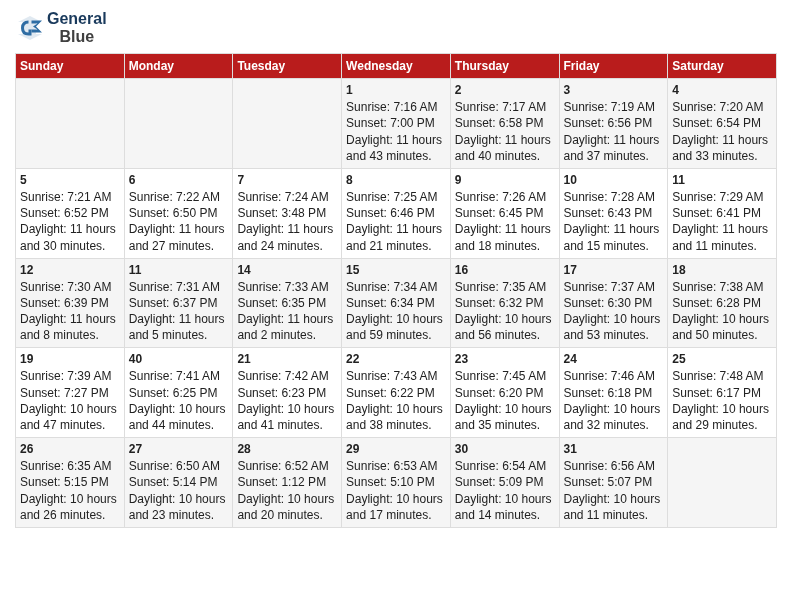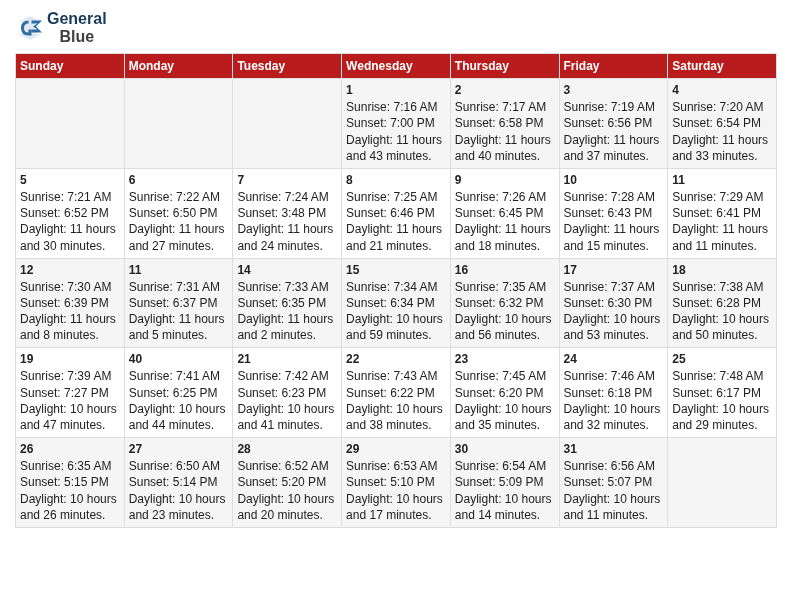--- a/index.html
+++ b/index.html
@@ -316,21 +316,21 @@
           <td>
             <span class="day-number">27</span>
             <div class="day-info">Sunrise: 6:50 AM
 Sunset: 5:14 PM
 Daylight: 10 hours
 and 23 minutes.</div>
           </td>
           <td>
             <span class="day-number">28</span>
             <div class="day-info">Sunrise: 6:52 AM
-Sunset: 5:20 PM
+Sunset: 1:12 PM
 Daylight: 10 hours
 and 20 minutes.</div>
           </td>
           <td>
             <span class="day-number">29</span>
             <div class="day-info">Sunrise: 6:53 AM
 Sunset: 5:10 PM
 Daylight: 10 hours
 and 17 minutes.</div>
           </td>

